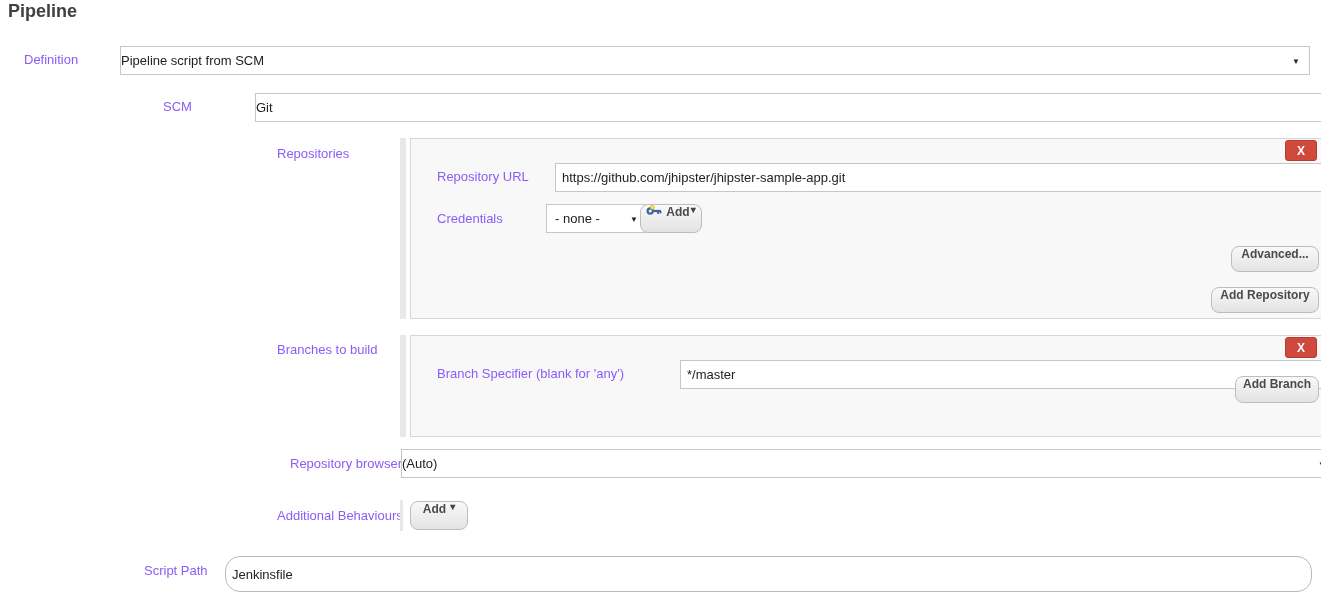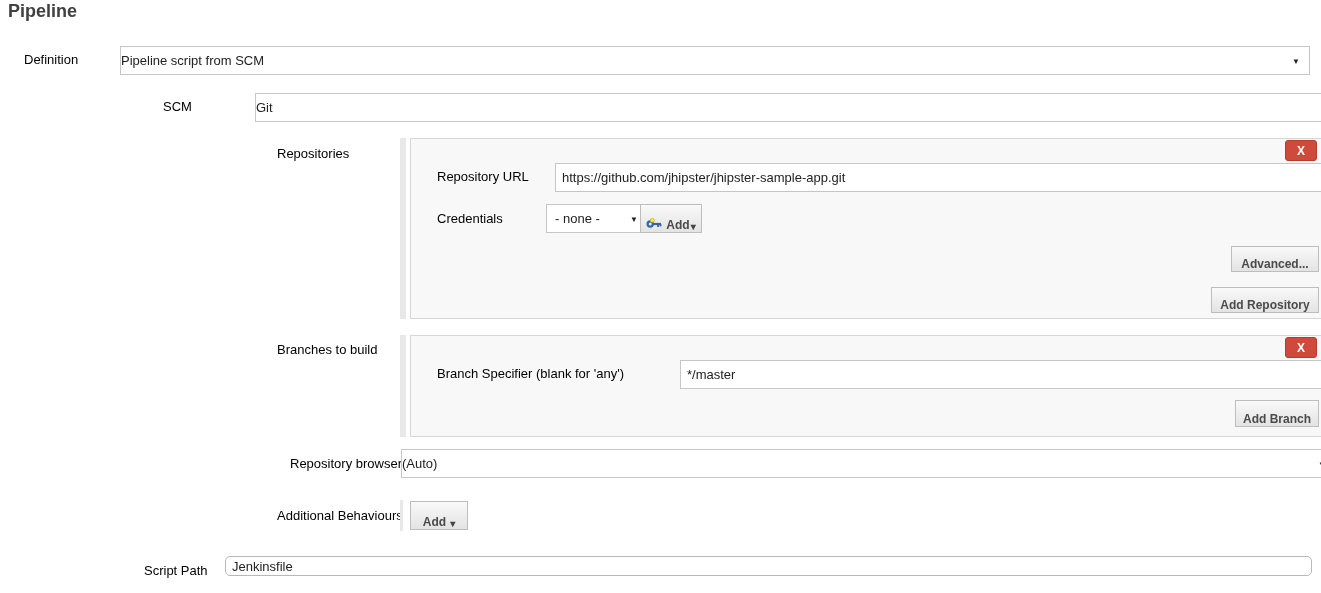--- a/index.html
+++ b/index.html
@@ -3,36 +3,36 @@
 <meta charset="utf-8">
 <style>
   * { margin:0; padding:0; }
   html,body { background:#fff; }
   #screen {
     position:relative; width:1321px; height:593px; overflow:hidden;
     background:#fff; font-family:"Liberation Sans", sans-serif;
   }
   .abs { position:absolute; }
   h1.title { font-size:18px; font-weight:bold; color:#404040; }
-  .lbl { position:absolute; font-size:13px; color:#000000; white-space:nowrap; }
+  .lbl { position:absolute; font-size:13px; color:#8b5cf6; white-space:nowrap; }
   .selectbox {
     position:absolute; background:#fff; border:1px solid #c6c6c6;
     font-size:13px; color:#222; display:flex; align-items:center;
     padding:0 0; box-sizing:border-box; cursor:default;
   }
   .selectbox .arrow { position:absolute; right:9px; top:50%; transform:translateY(-50%); font-size:8px; color:#222; }
   .inputbox {
     position:absolute; background:#fff; border:1px solid #c6c6c6;
     font-size:13px; color:#222; padding:0 6px; box-sizing:border-box;
     font-family:"Liberation Sans", sans-serif; outline:none;
   }
   .btn {
     position:absolute; background:linear-gradient(#f9f9f9,#e3e3e3);
-    border:1px solid #bdbdbd; border-radius:0; font-size:12px; font-weight:bold;
-    color:#4a4a4a; display:flex; align-items:flex-end; justify-content:center;
+    border:1px solid #bdbdbd; border-radius:8px; font-size:12px; font-weight:bold;
+    color:#4a4a4a; display:flex; align-items:flex-start; justify-content:center;
     box-sizing:border-box; cursor:pointer; white-space:nowrap;
   }
   .btn .caret { font-size:10px; color:#444; margin-left:4px; line-height:1; }
   .xbtn {
     position:absolute; background:#cf4a3c; border:1px solid #b53c2f; border-radius:3px;
     color:#fff; font-weight:bold; font-size:12px; display:flex; align-items:center;
     justify-content:center; box-sizing:border-box; cursor:pointer;
   }
   .section-bar { position:absolute; background:#e8e8e8; }
   .section-box { position:absolute; background:#f8f8f8; border:1px solid #d6d6d6; box-sizing:border-box; }
@@ -90,31 +90,31 @@
 
   <div class="lbl" style="left:277px;top:342px;">Branches to build</div>
   <div class="section-bar" style="left:400px;top:335px;width:6px;height:102px;"></div>
   <div class="section-box" style="left:410px;top:335px;right:-2px;height:102px;"></div>
 
   <div class="xbtn" style="left:1285px;top:337px;width:32px;height:21px;">X</div>
 
   <div class="lbl" style="left:437px;top:366px;">Branch Specifier (blank for 'any')</div>
   <input class="inputbox" style="left: 680px; top: 360px; width: 660px; height: 29px;" value="*/master">
 
-  <div class="btn" style="left:1235px;top:400px;width:84px;height:27px;">Add Branch</div>
+  <div class="btn" style="left:1235px;top:376px;width:84px;height:27px;">Add Branch</div>
 
   <div class="lbl" style="left:290px;top:456px;">Repository browser</div>
   <div class="selectbox" style="left:401px;top:449px;width:935px;height:29px;">
     <span>(Auto)</span>
     <span class="arrow">▼</span>
   </div>
 
   <div class="lbl" style="left:277px;top:508px;">Additional Behaviours</div>
   <div class="section-bar" style="left:400px;top:500px;width:3px;height:31px;"></div>
   <div class="btn" style="left:410px;top:501px;width:58px;height:29px;">
     <span>Add</span>
     <span class="caret">▾</span>
   </div>
 
   <div class="lbl" style="left:144px;top:563px;">Script Path</div>
-  <input class="inputbox" style="left: 225px; top: 556px; width: 1087px; height: 20px; border-radius: 5px; border-color: rgb(184, 184, 184);" value="Jenkinsfile">
+  <input class="inputbox" style="left: 225px; top: 556px; width: 1087px; height: 36px; border-radius: 15px; border-color: rgb(184, 184, 184);" value="Jenkinsfile">
 
 </div>
 
 </body></html>

